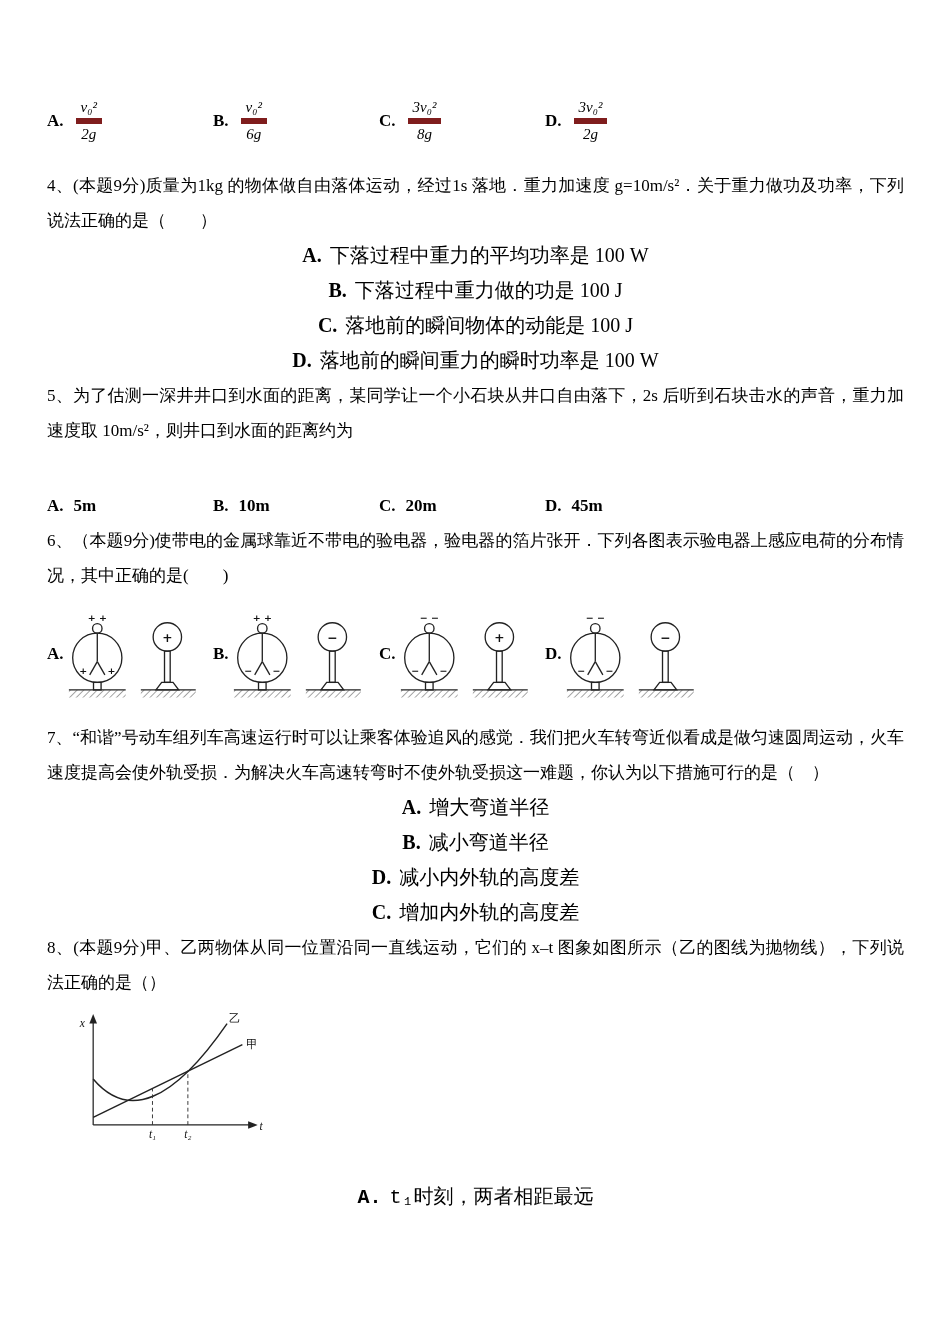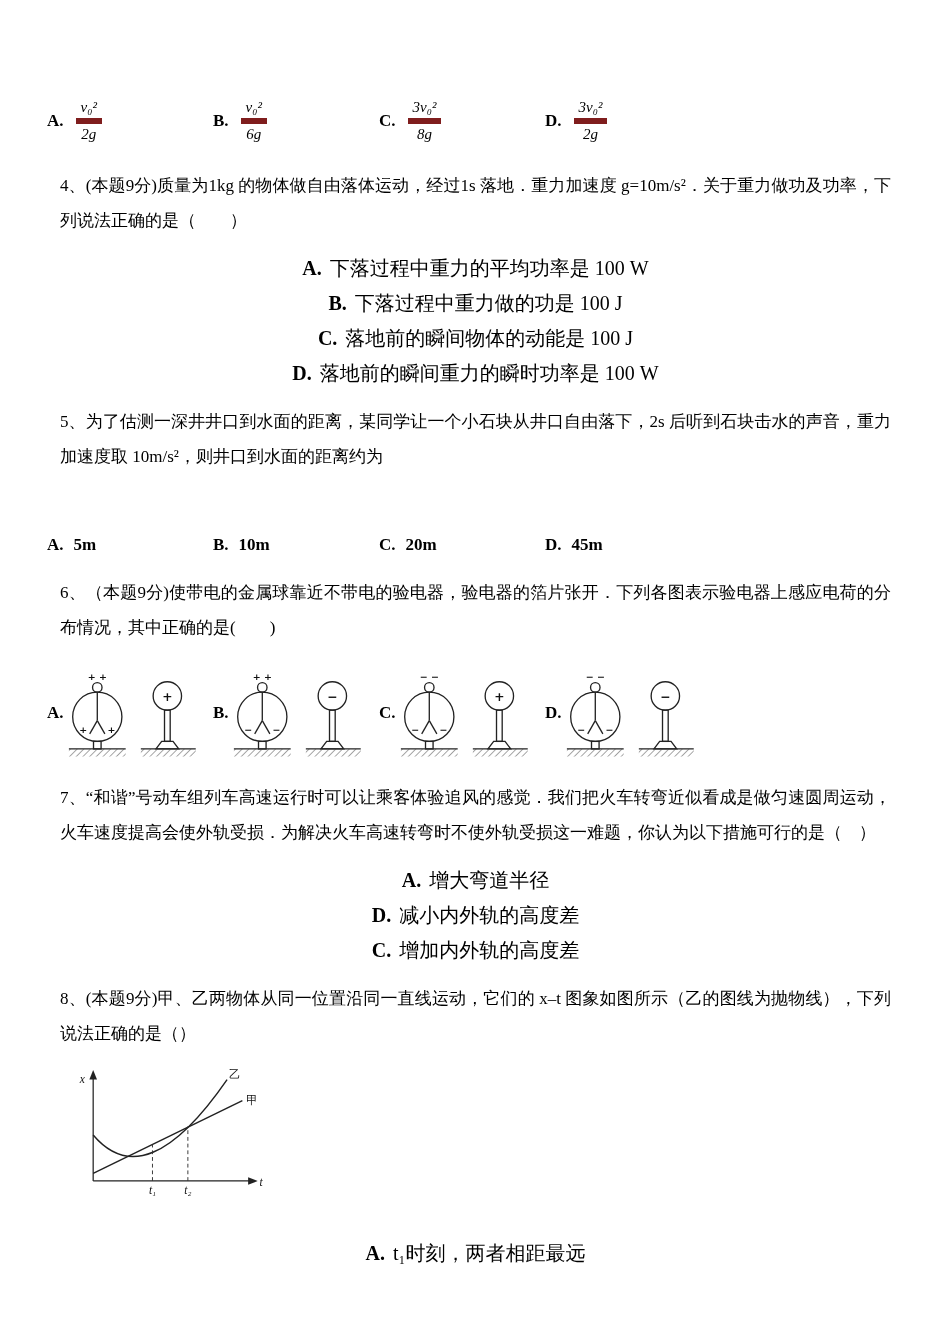--- a/index.html
+++ b/index.html
@@ -1,34 +1,34 @@
 <!DOCTYPE html>
 <html><head>
 <meta charset="utf-8">
 <style>
   html,body{margin:0;padding:0;background:#ffffff;}
   body{font-family:"Liberation Serif","DejaVu Serif",serif;color:#000;}
   .page{width:950px;height:1344px;box-sizing:border-box;padding:88px 46px 40px 47px;overflow:hidden;background:#fff;}
-  p.stem{margin:13px;font-size:17px;line-height:35px;text-align:justify;}
+  p.stem{margin:0;font-size:17px;line-height:35px;text-align:justify;}
   .opt-line{font-size:20px;line-height:35px;text-align:center;}
   .opt-label{font-weight:bold;margin-right:8px;}
   .inline-opts{display:flex;font-size:17px;line-height:35px;}
   .inline-opts .cell{width:166px;font-weight:bold;margin-top:40px;}
   .inline-opts .cell .opt-label{margin-right:10px;}
   .frac-row{display:flex;align-items:center;height:66px;margin-bottom:14px;}
   .frac-row .cell{width:166px;display:flex;align-items:center;}
   .frac-label{font-weight:bold;font-size:17px;margin-right:12px;}
   .frac{display:inline-block;text-align:center;font-style:italic;font-size:15px;line-height:1.25;}
   .frac .num{display:block;border-bottom:6px solid #7f1d1d;padding:0 5px 1px;}
   .frac .den{display:block;padding-top:1px;}
   .diagram-row{display:flex;align-items:center;margin:6px 0 12px;}
   .diagram-item{width:166px;display:flex;align-items:center;}
   .diagram-label{font-weight:bold;font-size:17px;margin-right:3px;}
   .graph-wrap{margin:8px 0 10px 6px;}
-  .bottom-opt{margin-top:24px;}
+  .bottom-opt{margin-top:24px;font-family:Liberation Mono, monospace;}
   
   .ln{fill:none;stroke:#222;stroke-width:1.4;}
   .sign{font-size:10px;font-weight:bold;text-anchor:middle;fill:#111;font-family:"DejaVu Sans",sans-serif;}
   .ballsign{font-size:13px;}
   .axis{stroke:#222;stroke-width:1.3;}
   .curve{fill:none;stroke:#222;stroke-width:1.5;}
   .dash{stroke:#333;stroke-width:1;stroke-dasharray:4 3;}
   .glabel{font-size:12px;fill:#111;}
   .ilabel{font-style:italic;}
   .hidden-defs{position:absolute;width:0;height:0;}
@@ -199,20 +199,21 @@
           <line class="ln" x1="78" y1="96" x2="136" y2="96"></line>
           <rect x="78" y="96" width="58" height="8" fill="url(#hatch)" stroke="none"></rect>
         </g>
       </svg>
     </div>
 
   </div>
 
   <p class="stem">7、“和谐”号动车组列车高速运行时可以让乘客体验追风的感觉．我们把火车转弯近似看成是做匀速圆周运动，火车速度提高会使外轨受损．为解决火车高速转弯时不使外轨受损这一难题，你认为以下措施可行的是（　）</p>
   <div class="opt-line"><span class="opt-label">A.</span><span>增大弯道半径</span></div>
+  <div class="opt-line"><span class="opt-label">B.</span><span>减小弯道半径</span></div>
   <div class="opt-line"><span class="opt-label">D.</span><span>减小内外轨的高度差</span></div>
   <div class="opt-line"><span class="opt-label">C.</span><span>增加内外轨的高度差</span></div>
 
   <p class="stem">8、(本题9分)甲、乙两物体从同一位置沿同一直线运动，它们的 x–t 图象如图所示（乙的图线为抛物线），下列说法正确的是（）</p>
   <div class="graph-wrap">
     <svg viewBox="0 0 230 150" width="220" height="144">
       <g>
         <line class="axis" x1="42" y1="14" x2="42" y2="122"></line>
         <polygon points="38,16 42,6 46,16" fill="#222"></polygon>
         <line class="axis" x1="42" y1="122" x2="206" y2="122"></line>

